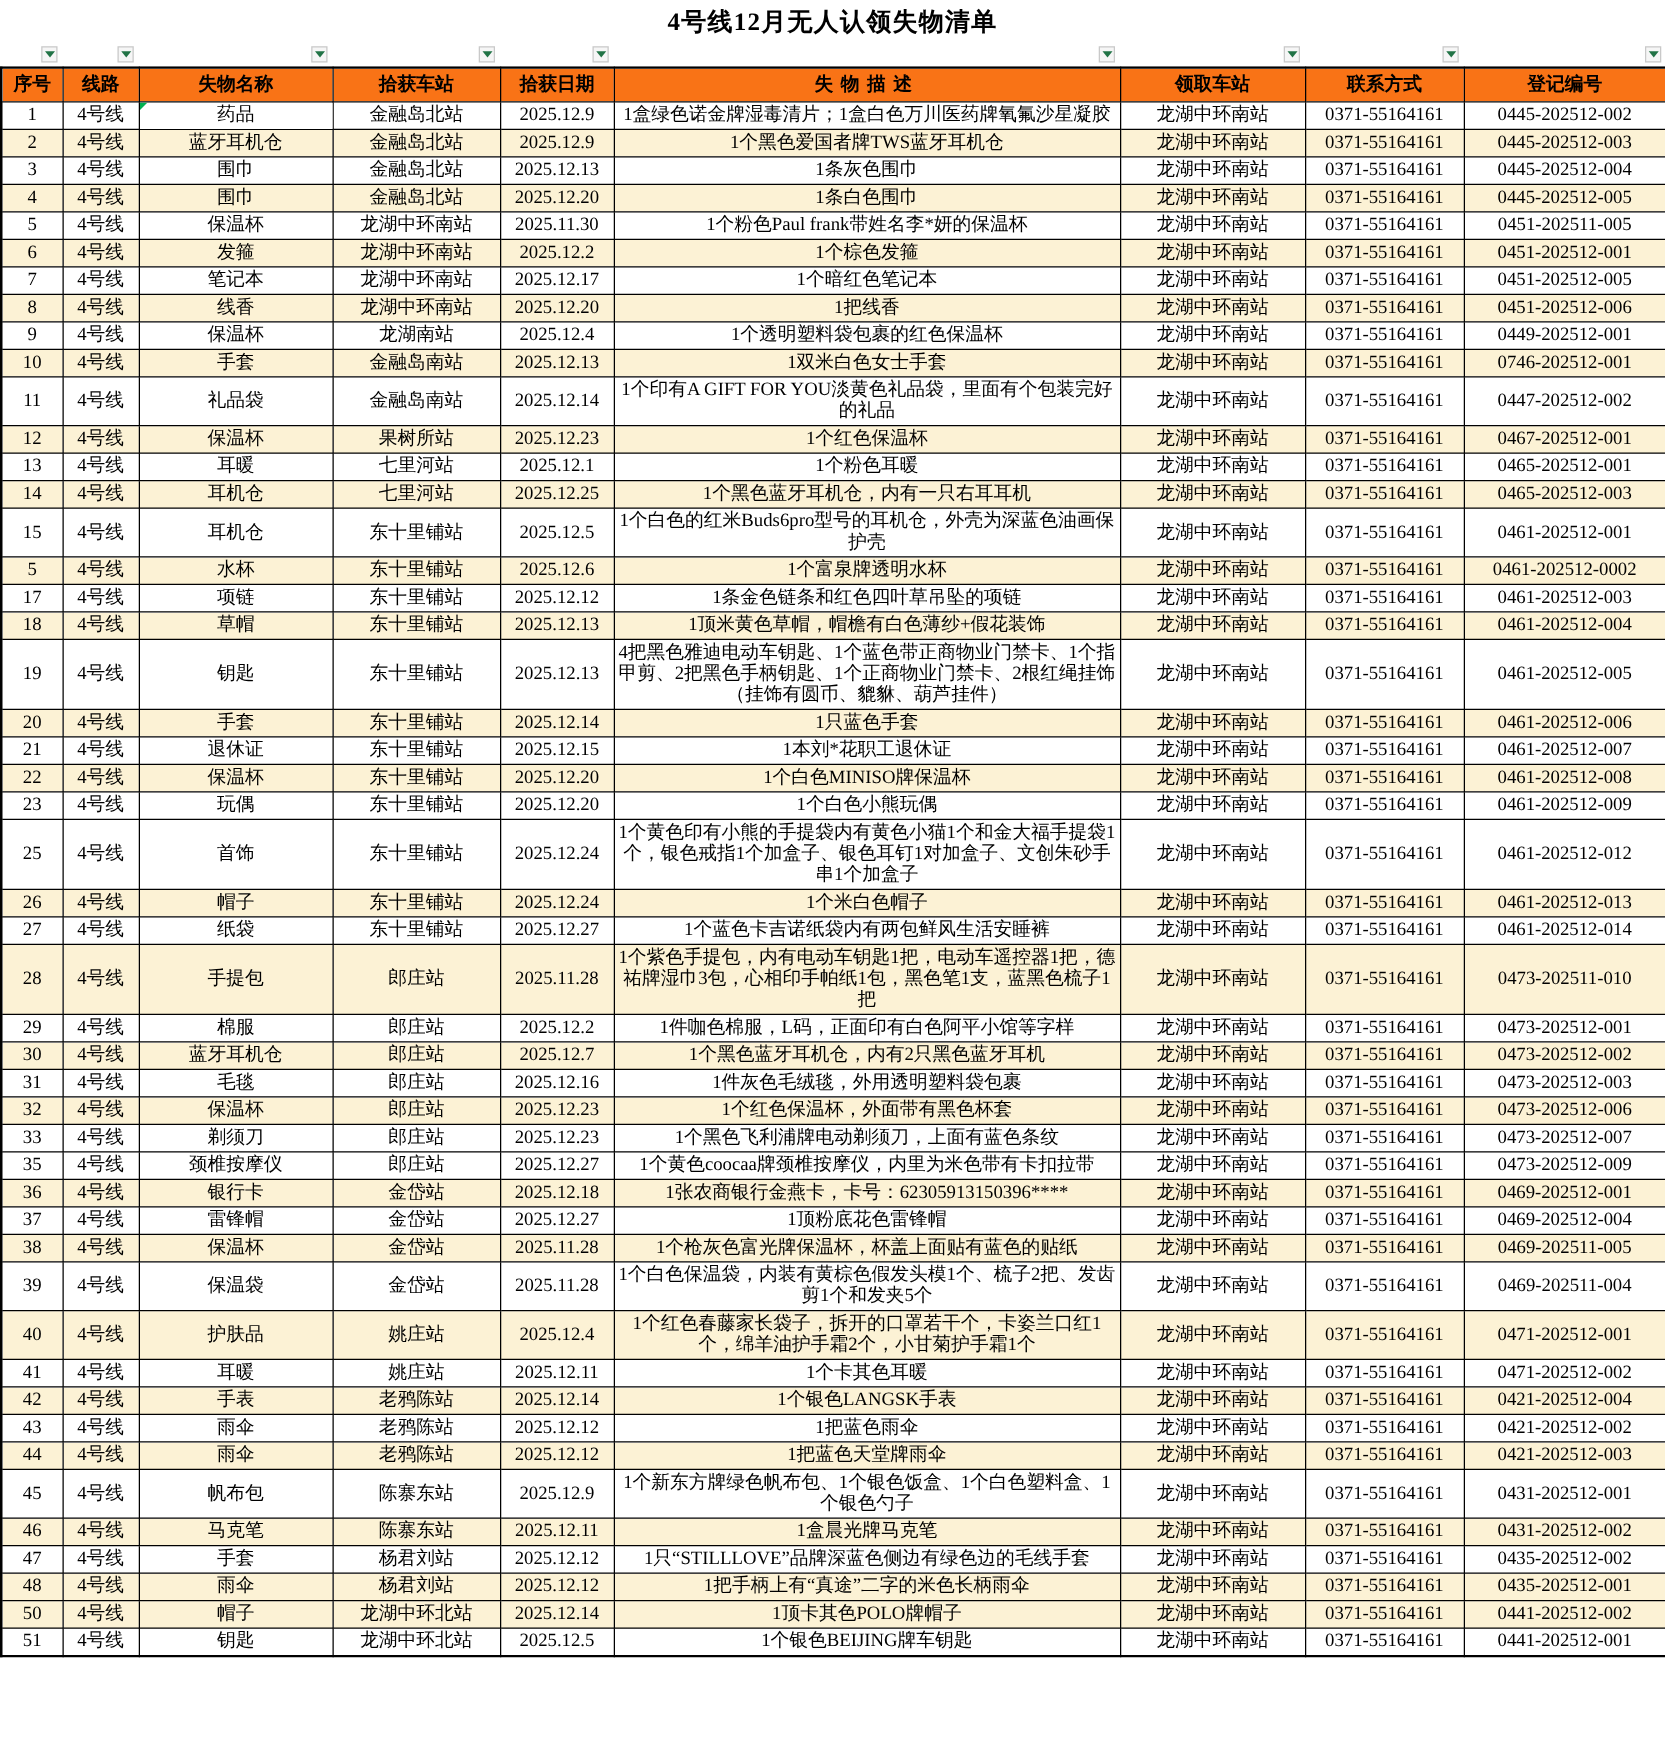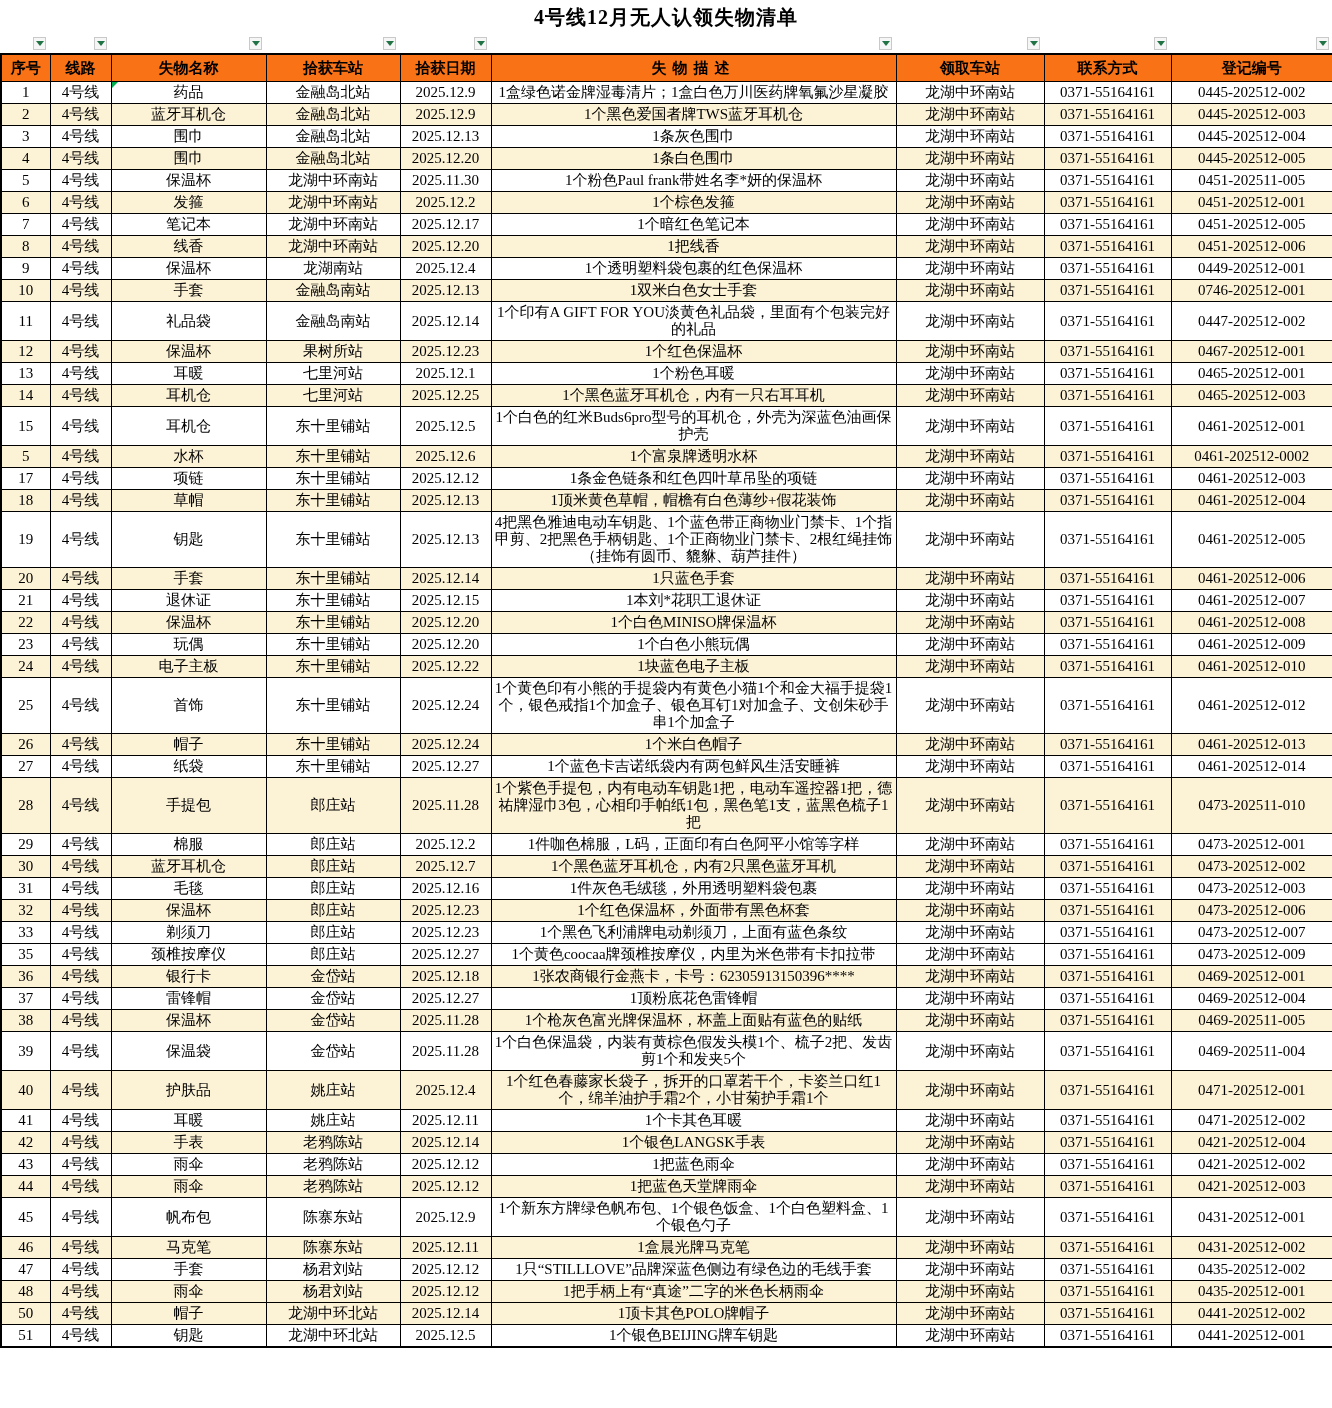--- a/index.html
+++ b/index.html
@@ -367,31 +367,20 @@
           <td class="num">23</td>
           <td>4号线</td>
           <td>玩偶</td>
           <td>东十里铺站</td>
           <td class="num">2025.12.20</td>
           <td>1个白色小熊玩偶</td>
           <td>龙湖中环南站</td>
           <td class="num">0371-55164161</td>
           <td class="num">0461-202512-009</td>
         </tr>
-        <tr class="data shaded">
-          <td class="num">24</td>
-          <td>4号线</td>
-          <td>电子主板</td>
-          <td>东十里铺站</td>
-          <td class="num">2025.12.22</td>
-          <td>1块蓝色电子主板</td>
-          <td>龙湖中环南站</td>
-          <td class="num">0371-55164161</td>
-          <td class="num">0461-202512-010</td>
-        </tr>
         <tr class="data">
           <td class="num">25</td>
           <td>4号线</td>
           <td>首饰</td>
           <td>东十里铺站</td>
           <td class="num">2025.12.24</td>
           <td>1个黄色印有小熊的手提袋内有黄色小猫1个和金大福手提袋1个，银色戒指1个加盒子、银色耳钉1对加盒子、文创朱砂手串1个加盒子</td>
           <td>龙湖中环南站</td>
           <td class="num">0371-55164161</td>
           <td class="num">0461-202512-012</td>

